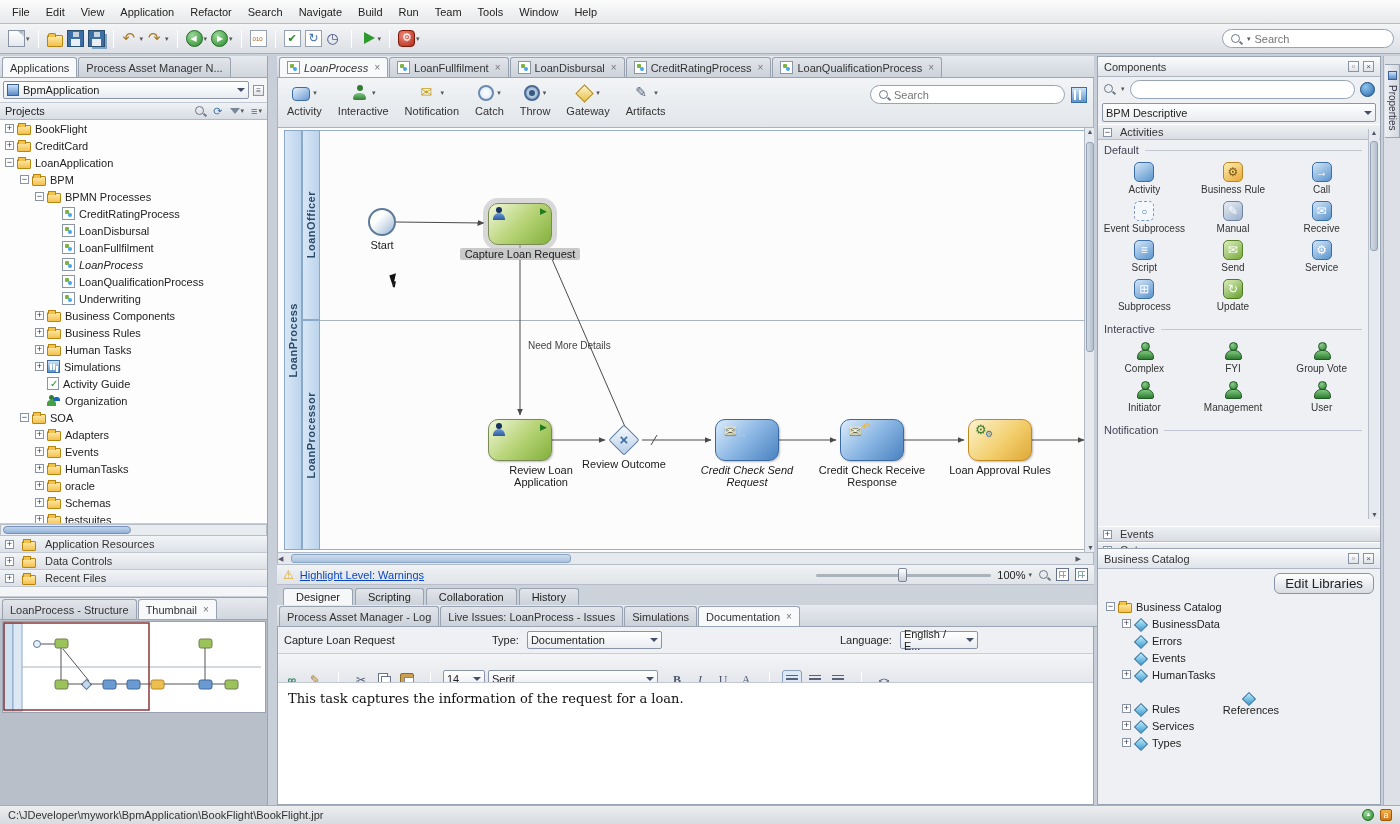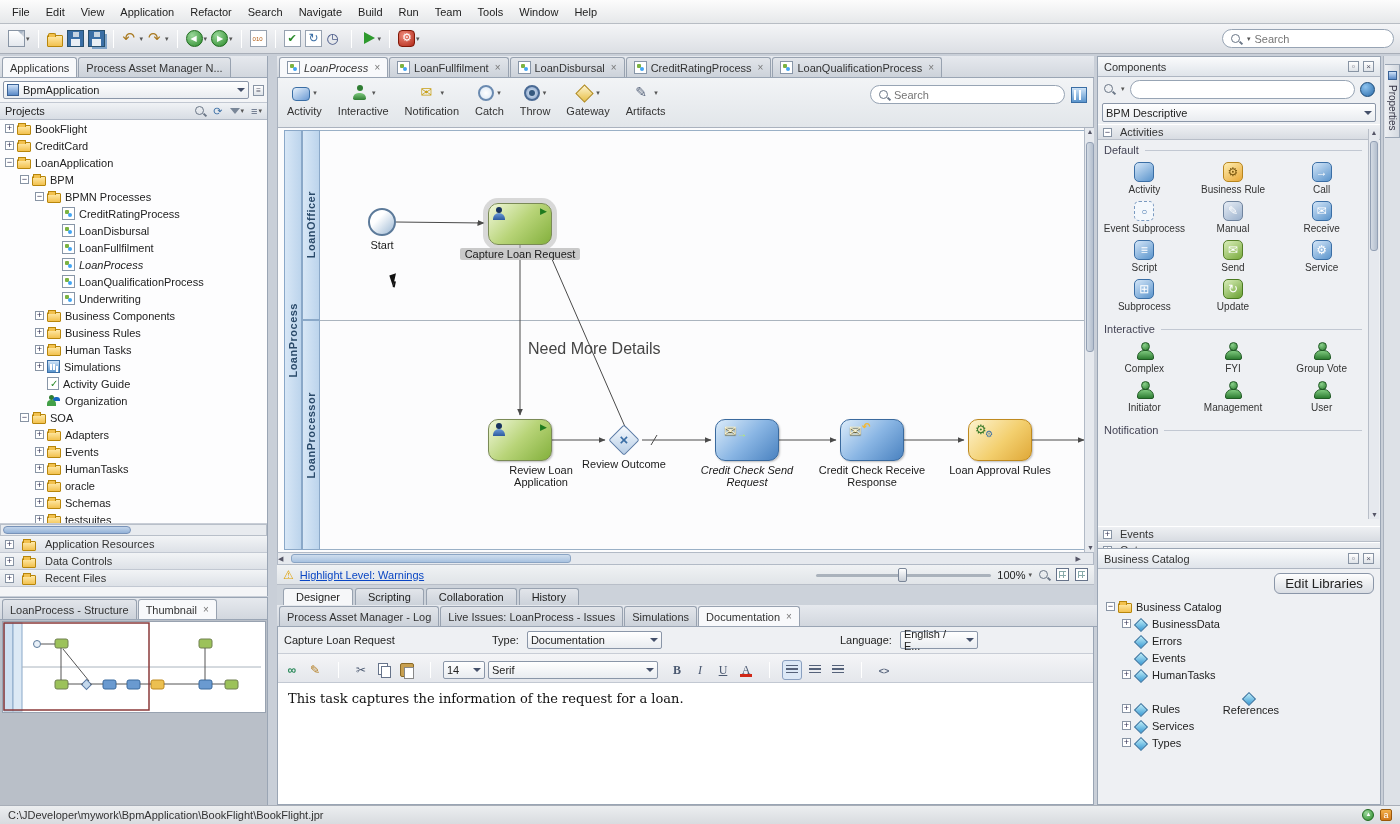--- a/index.html
+++ b/index.html
@@ -129,21 +129,21 @@
 .task-user .nico::before{content:"";position:absolute;left:3px;top:0;width:6px;height:6px;border-radius:50%;background:#17325e}
 .task-user .nico::after{content:"";position:absolute;left:0;top:6px;width:12px;height:7px;border-radius:6px 6px 0 0;background:linear-gradient(#6a9ad8,#2c5a9e)}
 .task-user .play{position:absolute;right:4px;top:2px;color:#1e7a1e;font-size:9px}
 .task-send .nico::before,.task-receive .nico::before{content:"✉";position:absolute;left:4px;top:-1px;font-size:15px;color:#faf2cc;text-shadow:0 1px 1px #5a4a10}
 .task-send .nico::after{content:"→";position:absolute;left:17px;top:5px;font-size:10px;font-weight:bold;color:#bef05a}
 .task-receive .nico::after{content:"↶";position:absolute;left:17px;top:-2px;font-size:10px;font-weight:bold;color:#f2b838}
 .task-rule .nico::before{content:"⚙";position:absolute;left:2px;top:-1px;font-size:13px;color:#3a7a2a}
 .task-rule .nico::after{content:"⚙";position:absolute;left:12px;top:6px;font-size:9px;color:#3a6ea5}
 .nlabel{position:absolute;width:120px;text-align:center;font-size:11px;color:#1a1a1a;line-height:12px}
 .nlabel.selected{background:#c9c9c9;border-radius:2px}
-.edgelabel{position:absolute;font-size:16px;color:#444;white-space:nowrap}
+.edgelabel{position:absolute;font-size:10px;color:#444;white-space:nowrap}
 .cursorarrow{position:absolute;width:0;height:0;border-left:7px solid #111;border-bottom:12px solid transparent;transform:rotate(-18deg)}
 .cursorarrow::after{content:"";position:absolute;left:-6px;top:7px;width:2px;height:6px;background:#111;transform:rotate(30deg)}
 .vscroll{position:absolute;left:806px;top:0;width:11px;height:424px;background:#e6e9ee;border-left:1px solid #b2bac6;font-size:7px;color:#556;text-align:center}
 .vthumb{position:absolute;left:1px;top:14px;width:8px;height:210px;background:linear-gradient(90deg,#d4dbe4,#b4bfce);border:1px solid #93a0b4;border-radius:3px}
 .canvhs{left:277px;top:552px;width:817px;height:13px;background:#e6e9ee;border:1px solid #b2bac6;display:flex;align-items:center;font-size:7px;color:#556}
 .canvhthumb{height:9px;width:280px;background:linear-gradient(#cfdded,#a8c2e0);border:1px solid #8aa4c4;border-radius:3px;margin-left:8px}
 .canvstatus{left:277px;top:565px;width:817px;height:20px;background:linear-gradient(#f0f2f4,#e0e4e8);border-bottom:1px solid #b8bec8;display:flex;align-items:center;padding:0 6px;gap:6px}
 .link{color:#0a46c4;text-decoration:underline}
 .warn{color:#e0a000;font-size:12px}
 .zslider{width:175px;height:14px;position:relative;margin-left:auto}
@@ -152,21 +152,21 @@
 .grid-icon{width:13px;height:13px;border:1px solid #66738a;background:#fff;position:relative}
 .grid-icon::before{content:"";position:absolute;inset:2px;background:repeating-linear-gradient(to right,#8aa 0 1px,transparent 1px 4px),repeating-linear-gradient(to bottom,#8aa 0 1px,transparent 1px 4px)}
 .viewtabs{left:277px;top:585px;width:817px;height:20px;background:#ccd2da;display:flex;align-items:flex-end;padding:2px 6px 0;gap:2px}
 .vtab{padding:2px 12px;border:1px solid #98a2b0;border-bottom:none;border-radius:3px 3px 0 0;background:linear-gradient(#e2e5ea,#ccd2da)}
 .vtab.active{background:#f6f7f9}
 
 
 .logtabs{left:277px;top:605px;width:860px;height:22px}
 .docpanel{left:277px;top:627px;width:817px;height:178px;background:#eef0f3;border:1px solid #9aa5b4;border-top:none}
 .docfields{display:flex;align-items:center;height:26px;padding:2px 6px;gap:8px}
-.rtbar{display:flex;align-items:center;height:27px;background:linear-gradient(#f4f5f7,#e2e5ea);border-top:1px solid #c8cdd6;border-bottom:1px solid #b8bec8;padding:16px 4px;gap:3px}
+.rtbar{display:flex;align-items:flex-start;height:27px;background:linear-gradient(#f4f5f7,#e2e5ea);border-top:1px solid #c8cdd6;border-bottom:1px solid #b8bec8;padding:16px 4px;gap:3px}
 .rbtn{display:flex;align-items:center;justify-content:center;min-width:20px;height:20px;border-radius:3px;position:relative}
 .rbtn.pressed{border:1px solid #8aa0c0;background:#dce8f6}
 .dico{display:inline-block;width:14px;height:14px;position:relative;font-size:12px;color:#4a5870;text-align:center;line-height:14px}
 .dico.separator{width:1px;height:16px;background:#b2b8c0;border-right:1px solid #fff}
 .link-icon::before{content:"∞";color:#2a8a5a;font-weight:bold}
 .stamp-icon::before{content:"✎";color:#b07818}
 .cut-icon::before{content:"✂";color:#4a5870}
 .copy-icon::before{content:"";position:absolute;left:1px;top:0;width:8px;height:10px;background:#fff;border:1px solid #66738a}
 .copy-icon::after{content:"";position:absolute;left:4px;top:3px;width:8px;height:10px;background:#fff;border:1px solid #66738a}
 .paste-icon{background:#c8a050;border:1px solid #8a6a28;border-radius:2px}

